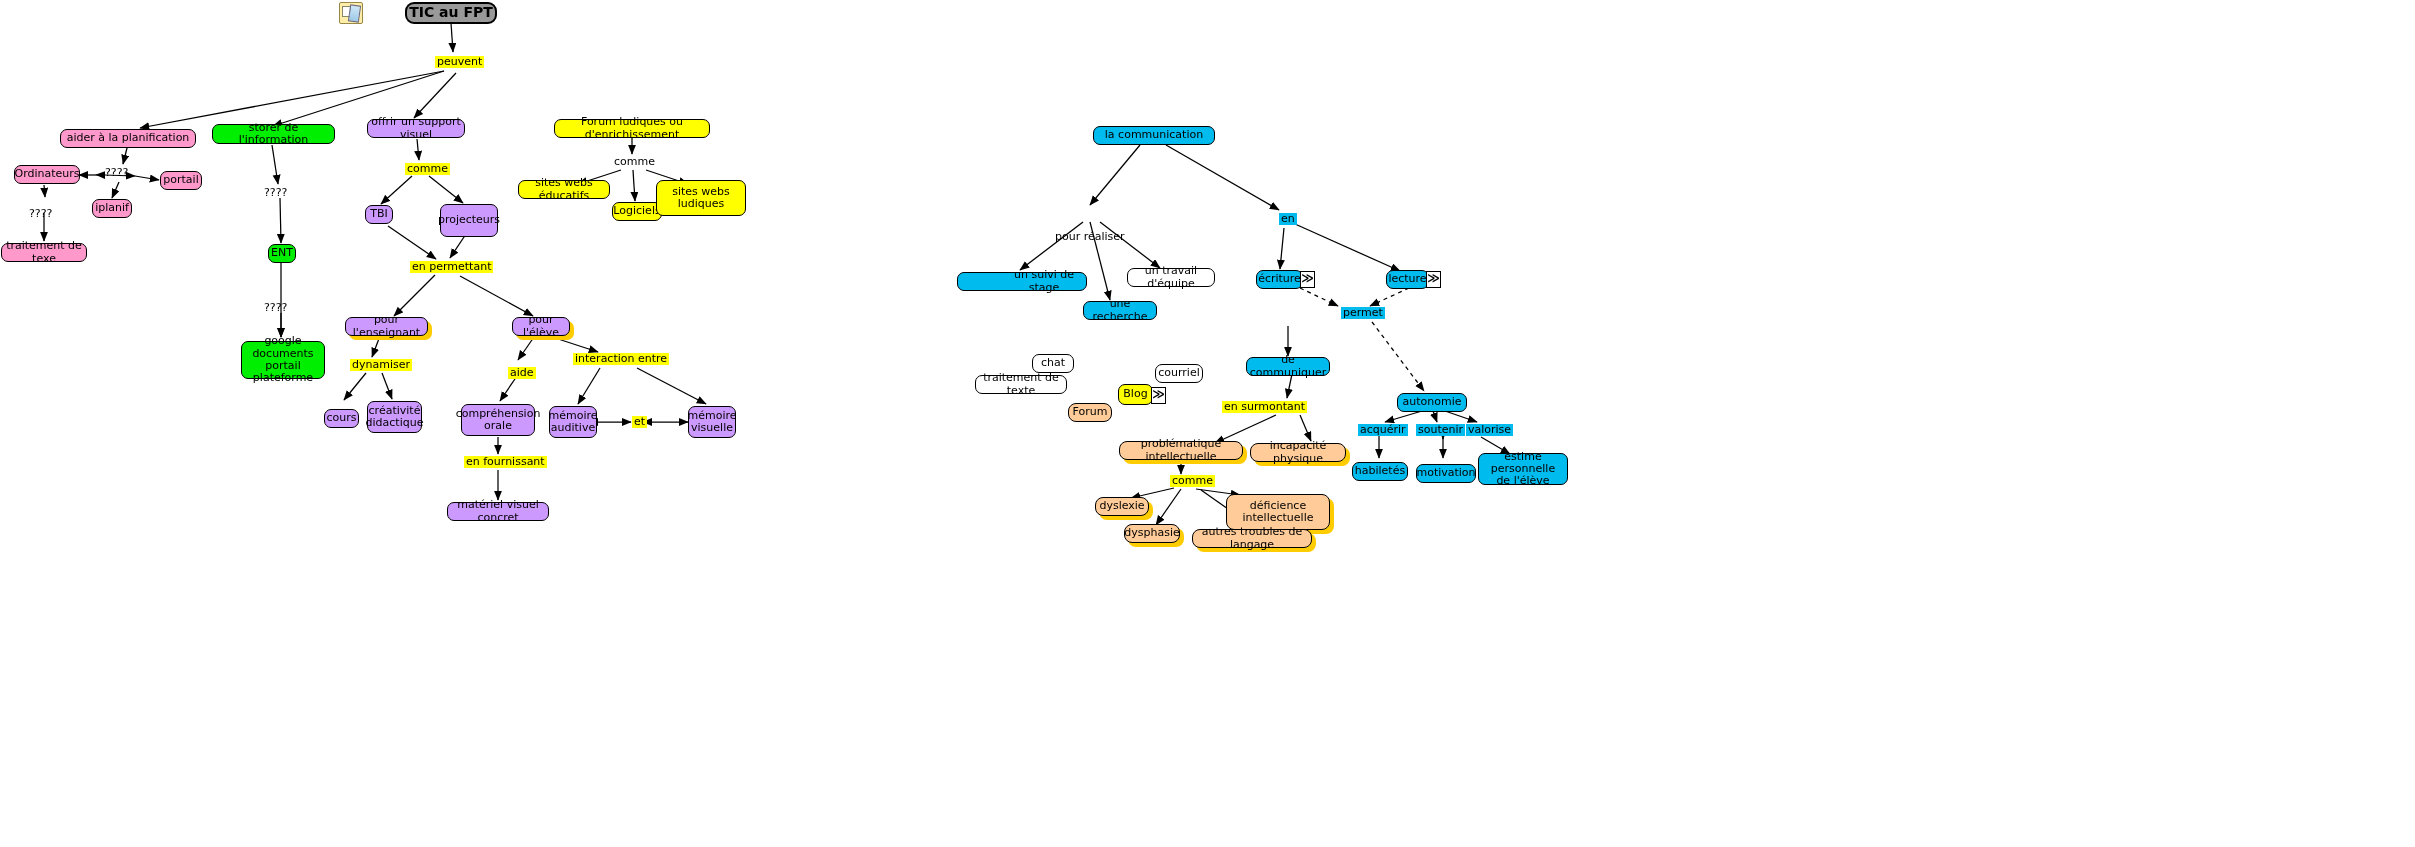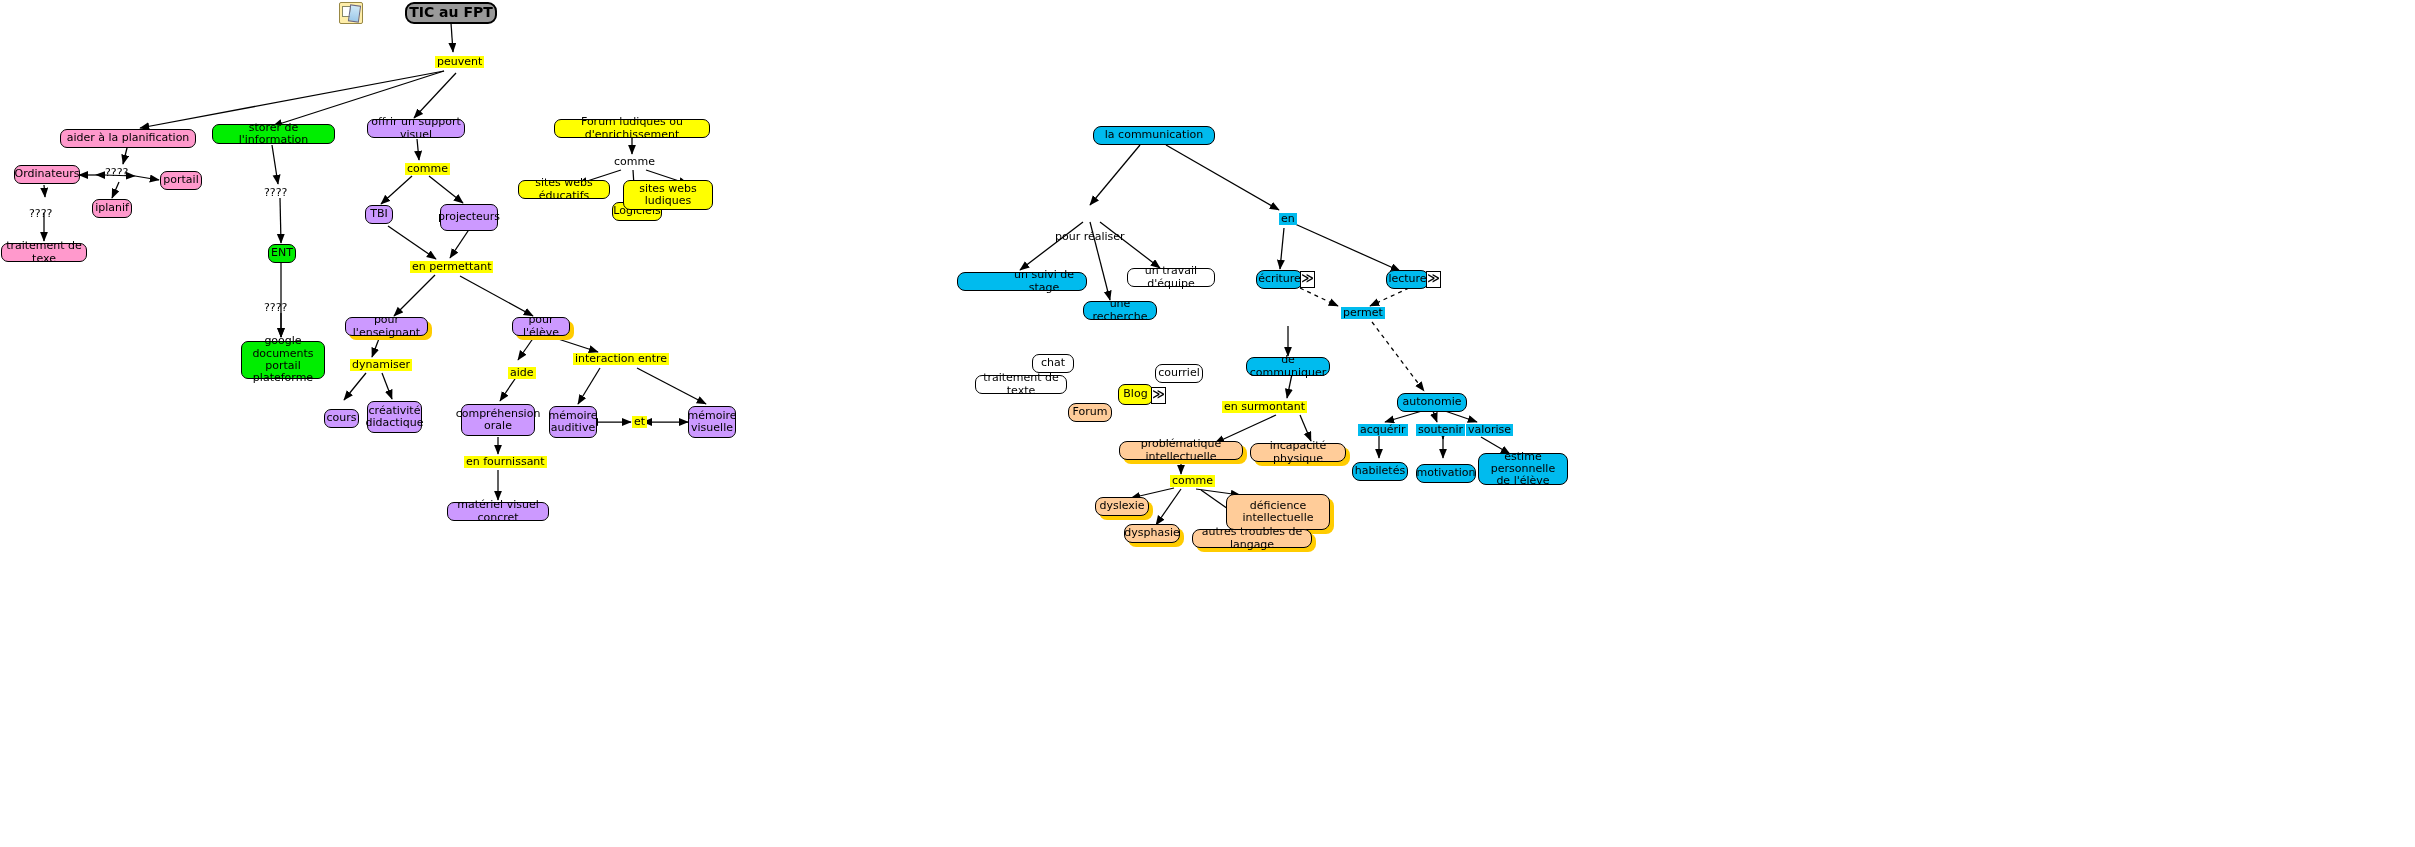--- a/index.html
+++ b/index.html
@@ -12,21 +12,21 @@
         justify-content:center;text-align:center;border:1px solid #000;
         border-radius:7px;line-height:1.12;white-space:pre-line;}
   .node.shadow{box-shadow:4px 4px 0 0 #ffcc00;}
 
   
   .c-root{background:#999999;border:2px solid #000;font-weight:bold;border-radius:9px;}
   .c-pink{background:#ff99cc;}
   .c-green{background:#00ee00;}
   .c-purple{background:#cc99ff;}
   .c-yellow{background:#ffff00;}
-  .c-cyan{background:#00bbee;border-radius:8px;}
+  .c-cyan{background:#00bbee;}
   .c-orange{background:#ffcc99;border-radius:8px;}
   .c-white{background:#ffffff;}
 
   
   .link{position:absolute;white-space:nowrap;border:none;background:transparent;
         line-height:1.1;text-align:center;}
   .link.hl{background:#ffff00;}
   .link.hlc{background:#00bbee;}
   .link.plain{background:transparent;}
 
@@ -156,21 +156,21 @@
   <div class="link plain" style="left:264px;top:187px;font-size:11px;">????</div>
   <div class="node c-green" style="left:268px;top:244px;width:28px;height:19px;font-size:11px;">ENT</div>
   <div class="link plain" style="left:264px;top:302px;font-size:11px;">????</div>
   <div class="node c-green" style="left:241px;top:341px;width:84px;height:38px;font-size:11px;">google documents
 portail
 plateforme</div>
 
   <div class="node c-purple" style="left:367px;top:119px;width:98px;height:19px;font-size:11px;">offrir un support visuel</div>
   <div class="link hl" style="left:405px;top:163px;font-size:11px;padding:0 2px;">comme</div>
   <div class="node c-purple" style="left:365px;top:205px;width:28px;height:19px;font-size:11px;">TBI</div>
-  <div class="node c-purple" style="left:440px;top:204px;width:58px;height:27px;font-size:11px;">projecteurs</div>
+  <div class="node c-purple" style="left:440px;top:204px;width:58px;height:33px;font-size:11px;">projecteurs</div>
   <div class="link hl" style="left:410px;top:261px;font-size:11px;padding:0 2px;">en permettant</div>
 
   <div class="node c-purple shadow" style="left:345px;top:317px;width:83px;height:19px;font-size:11px;">pour l'enseignant</div>
   <div class="link hl" style="left:350px;top:359px;font-size:11px;padding:0 2px;">dynamiser</div>
   <div class="node c-purple" style="left:324px;top:409px;width:35px;height:19px;font-size:11px;">cours</div>
   <div class="node c-purple" style="left:367px;top:401px;width:55px;height:32px;font-size:11px;">créativité
 didactique</div>
 
   <div class="node c-purple shadow" style="left:512px;top:317px;width:58px;height:19px;font-size:11px;">pour l'élève</div>
   <div class="link hl" style="left:508px;top:367px;font-size:11px;padding:0 2px;">aide</div>
@@ -183,21 +183,21 @@
   <div class="node c-purple" style="left:549px;top:406px;width:48px;height:32px;font-size:11px;">mémoire
 auditive</div>
   <div class="link hl" style="left:632px;top:416px;font-size:11px;padding:0 2px;">et</div>
   <div class="node c-purple" style="left:688px;top:406px;width:48px;height:32px;font-size:11px;">mémoire
 visuelle</div>
 
   <div class="node c-yellow" style="left:554px;top:119px;width:156px;height:19px;font-size:11px;">Forum ludiques ou d'enrichissement</div>
   <div class="link plain" style="left:614px;top:156px;font-size:11px;">comme</div>
   <div class="node c-yellow" style="left:518px;top:180px;width:92px;height:19px;font-size:11px;">sites webs éducatifs</div>
   <div class="node c-yellow" style="left:612px;top:202px;width:50px;height:19px;font-size:11px;">Logiciels</div>
-  <div class="node c-yellow" style="left:623px;top:180px;width:90px;height:30px;font-size:11px;">sites webs ludiques</div>
+  <div class="node c-yellow" style="left:656px;top:180px;width:90px;height:36px;font-size:11px;">sites webs ludiques</div>
 
   <div class="node c-cyan" style="left:1093px;top:126px;width:122px;height:19px;font-size:11px;">la communication</div>
 
   <div class="link plain" style="left:1055px;top:207px;font-size:11px;margin-top:24px;">pour réaliser</div>
   <div class="node c-cyan" style="left:957px;top:272px;width:130px;height:19px;font-size:11px;padding-left:44px;">un suivi de stage</div>
   <div class="node c-cyan" style="left:1083px;top:301px;width:74px;height:19px;font-size:11px;">une recherche</div>
   <div class="node c-white" style="left:1127px;top:268px;width:88px;height:19px;font-size:11px;">un travail d'équipe</div>
 
   <div class="link hlc" style="left:1279px;top:213px;font-size:11px;padding:0 2px;">en</div>
   <div class="node c-cyan" style="left:1256px;top:270px;width:47px;height:19px;font-size:11px;">écriture</div>

